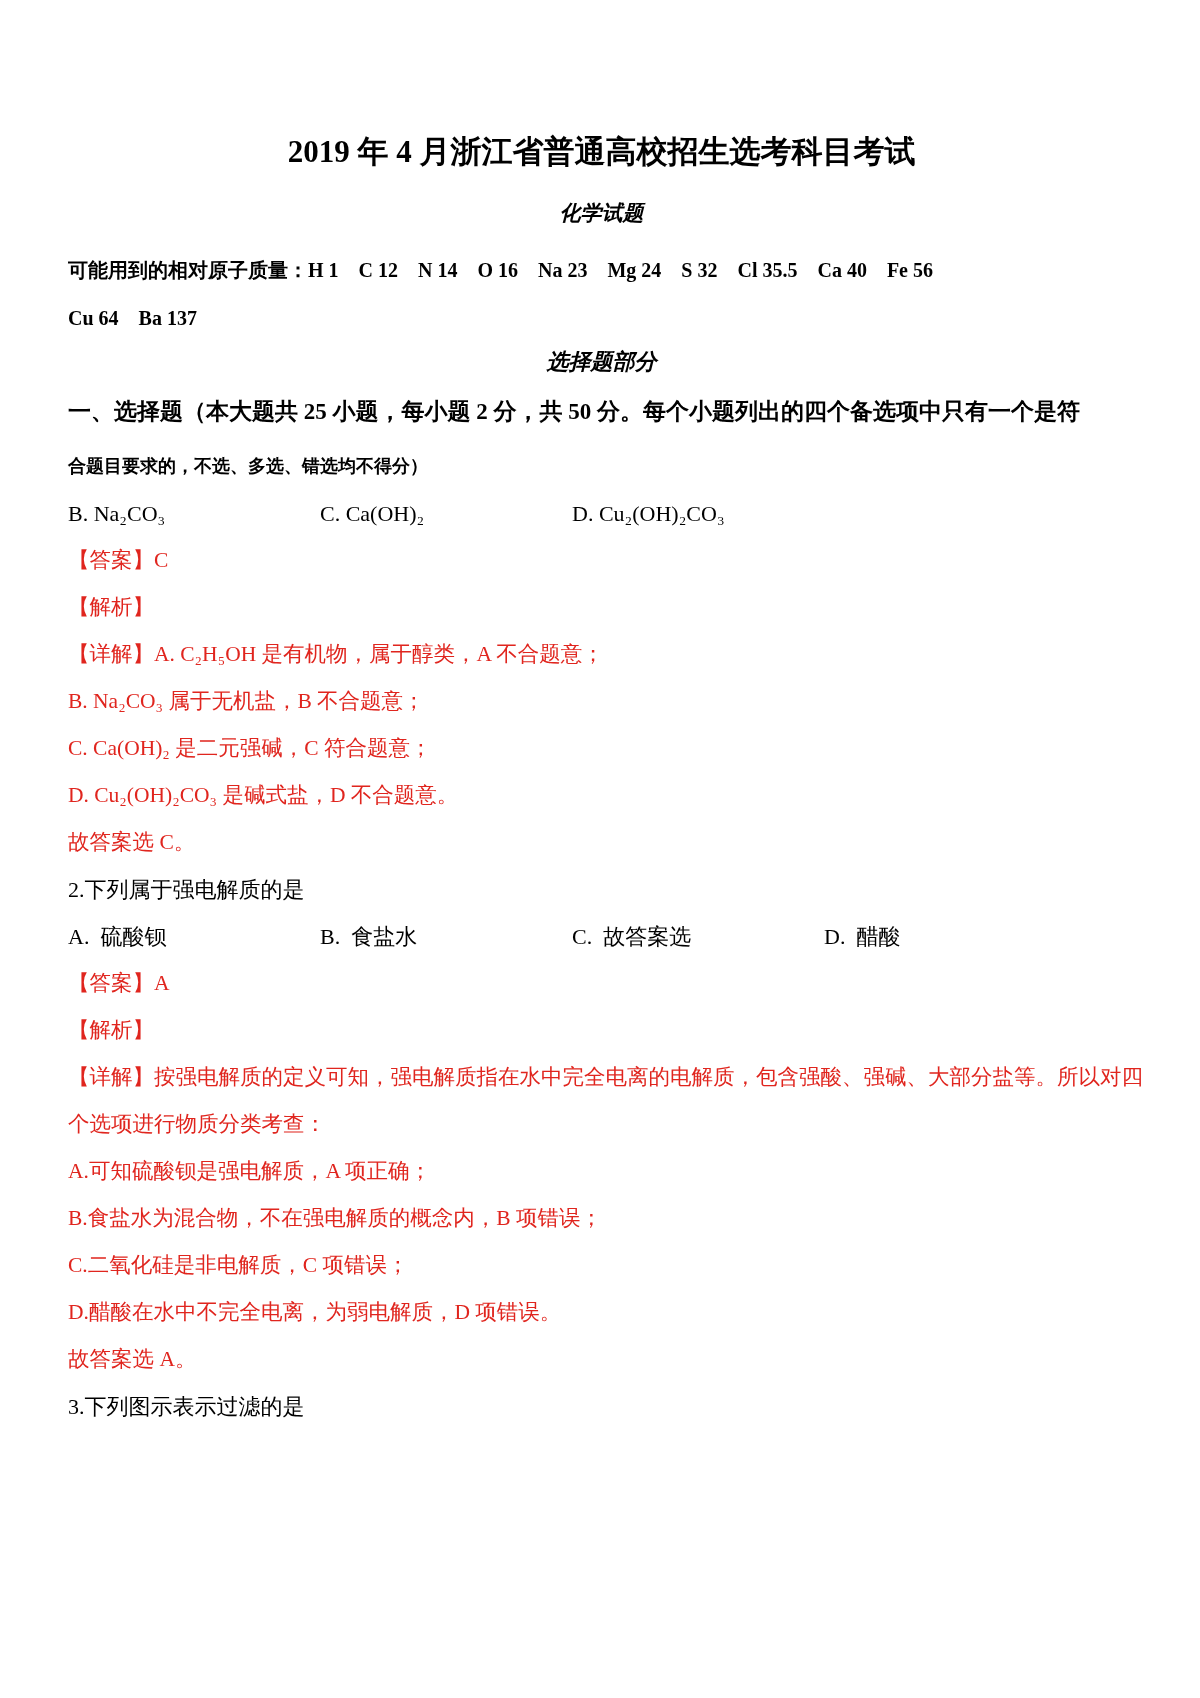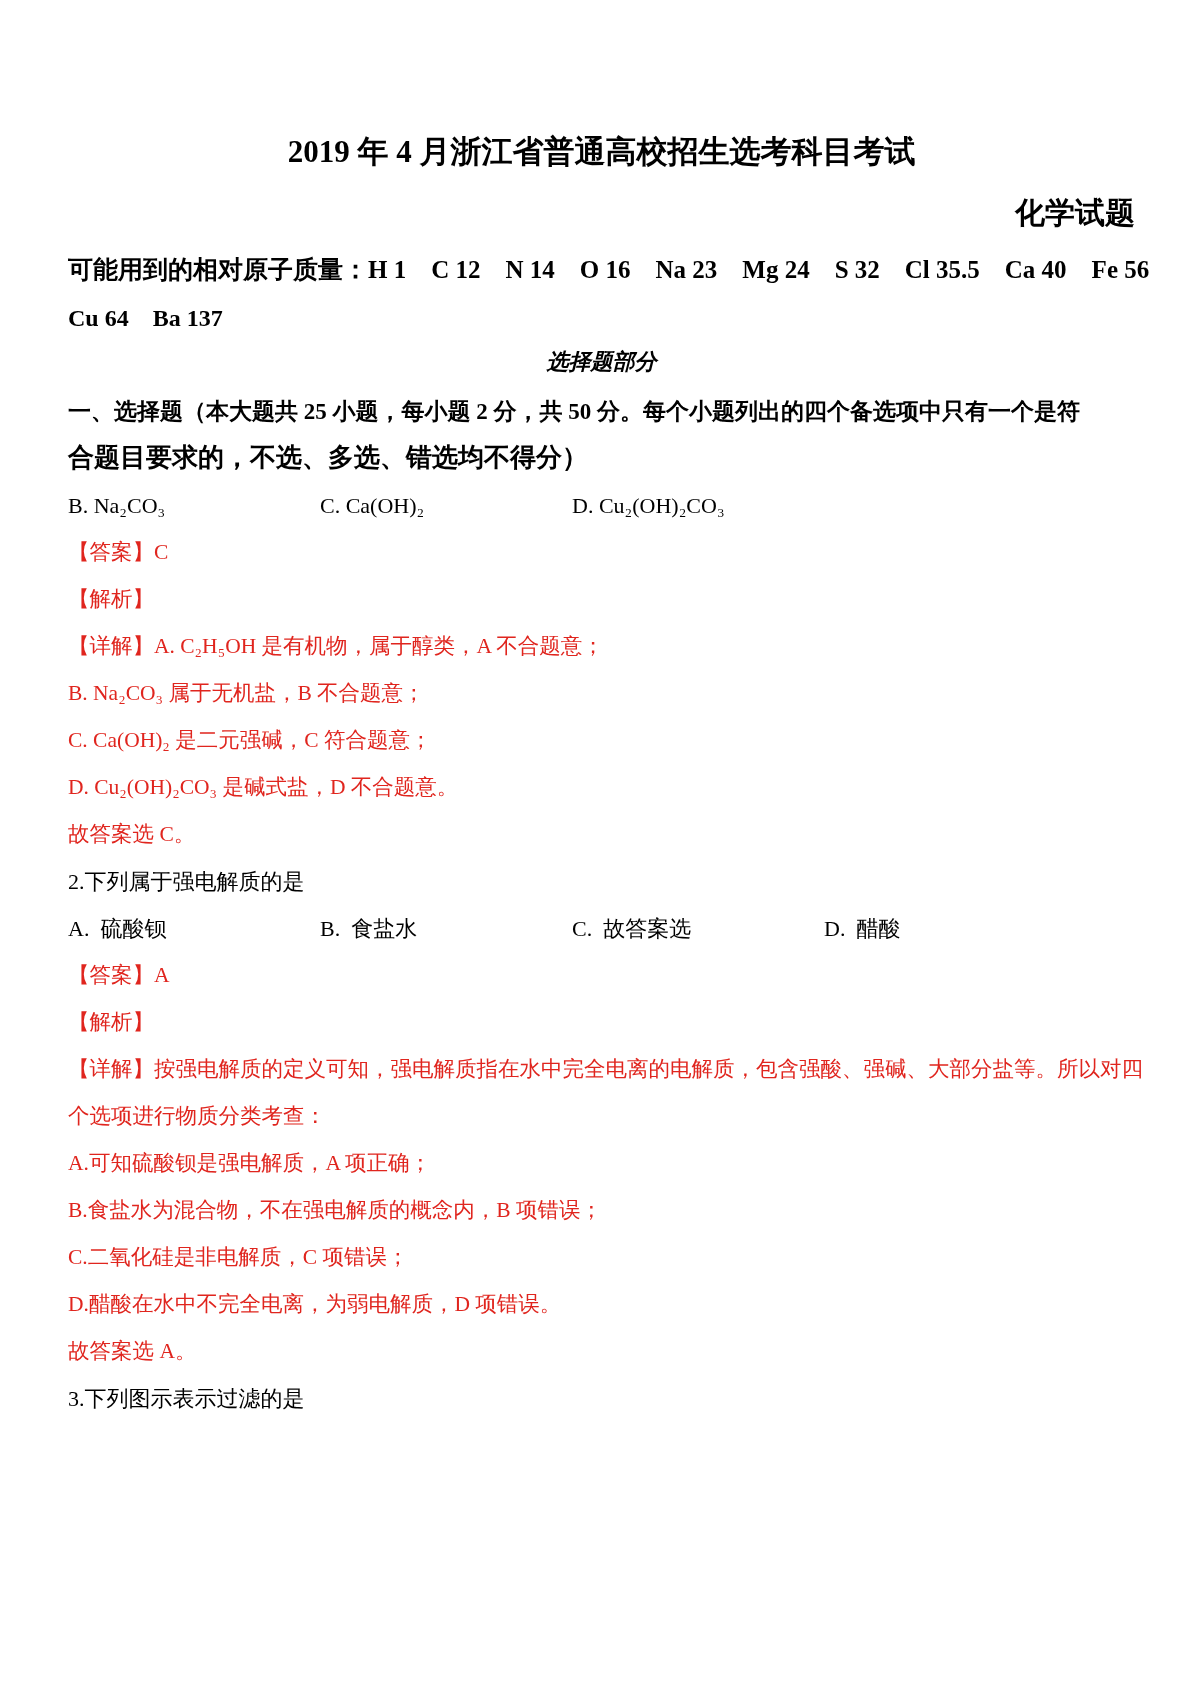--- a/index.html
+++ b/index.html
@@ -23,59 +23,60 @@
     margin-top:134px;
     line-height:36px;
     font-size:31px;
     font-weight:bold;
     text-align:center;
     white-space:pre;
   }
   .subtitle{
     margin-top:26px;
     line-height:34px;
-    font-size:30px;
+    font-size:21px;
     font-weight:bold;
-    text-align:right;
+    text-align:center;
     white-space:pre;
+    font-style:italic;
   }
   .masses1{
     margin-top:24px;
     line-height:32px;
-    font-size:25px;
+    font-size:20px;
     font-weight:bold;
     white-space:pre;
   }
   .masses2{
     margin-top:16px;
     line-height:32px;
-    font-size:24px;
+    font-size:20px;
     font-weight:bold;
     white-space:pre;
   }
   .section-title{
     margin-top:12px;
     line-height:32px;
     font-size:22px;
     font-weight:bold;
     text-align:center;
     white-space:pre;
     font-style:italic;
   }
   .instr1{
     margin-top:18px;
     line-height:32px;
     font-size:23px;
     font-weight:bold;
     white-space:pre;
   }
   .instr2{
-    margin-top:14px;
+    margin-top:22px;
     line-height:32px;
-    font-size:26px;
+    font-size:18px;
     font-weight:bold;
     white-space:pre;
   }
   .body{
     margin-top:8px;
   }
   .line{
     line-height:47px;
     font-size:22px;
     white-space:pre;

